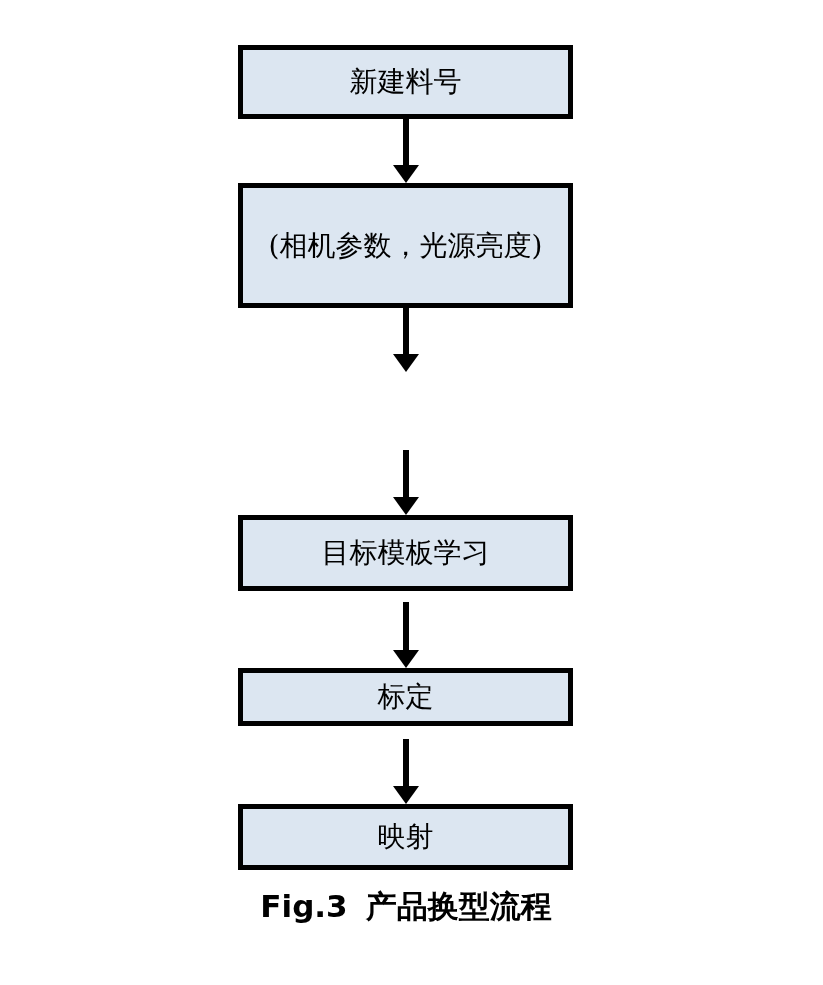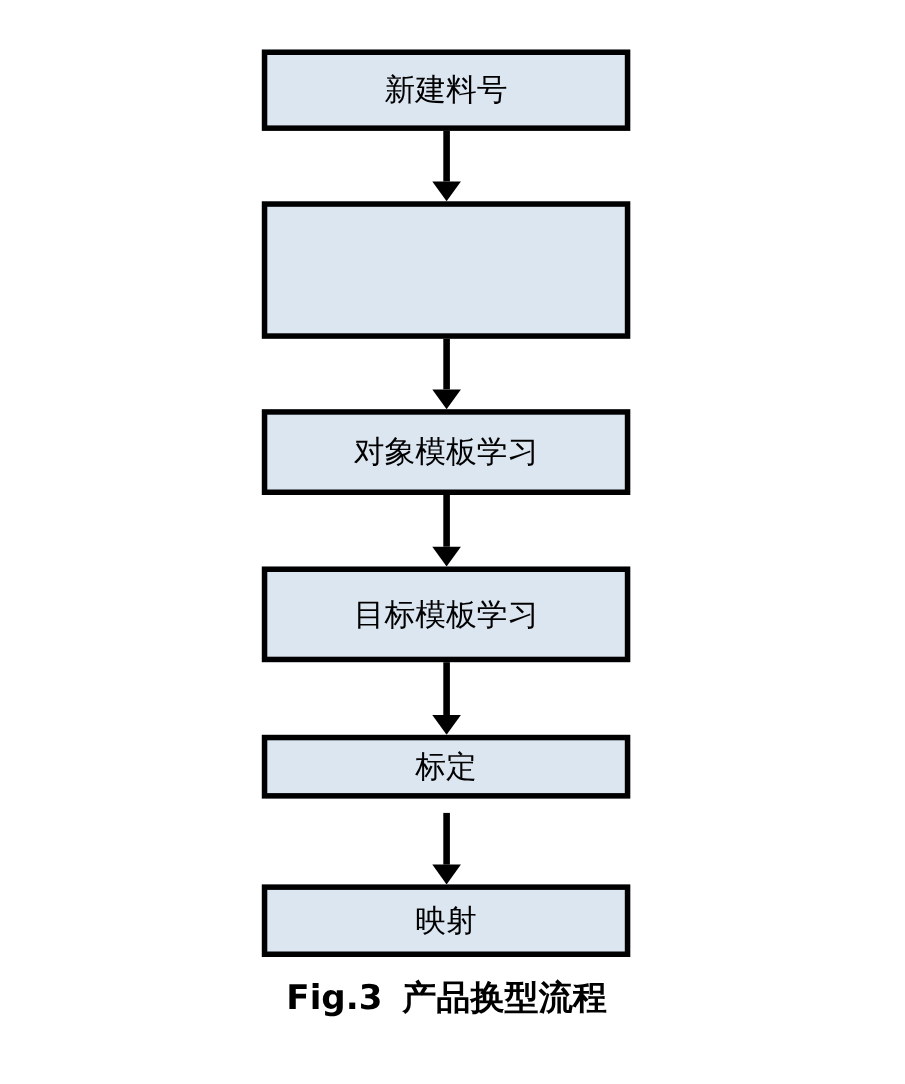--- a/index.html
+++ b/index.html
@@ -80,37 +80,35 @@
   <div class="flow-box" style="top:45px; height:74px;">
     <span class="line">新建料号</span>
   </div>
 
   <div class="arrow" style="top:119px; height:64px;">
     <div class="shaft"></div>
     <div class="head"></div>
   </div>
 
   <div class="flow-box" style="top:183px; height:125px;">
+    <span class="line">(相机参数，光源亮度)</span>
   </div>
 
   <div class="arrow" style="top:308px; height:64px;">
     <div class="shaft"></div>
     <div class="head"></div>
   </div>
 
-  <div class="flow-box" style="top:372px; height:78px;">
-    <span class="line">对象模板学习</span>
-  </div>
 
   <div class="arrow" style="top:450px; height:65px;">
     <div class="shaft"></div>
     <div class="head"></div>
   </div>
 
-  <div class="flow-box" style="top:515px; height:87px;align-items:center;">
+  <div class="flow-box" style="top:515px; height:76px;align-items:center;">
     <span class="line">目标模板学习</span>
   </div>
 
   <div class="arrow" style="top:602px; height:66px;">
     <div class="shaft"></div>
     <div class="head"></div>
   </div>
 
   <div class="flow-box" style="top:668px; height:58px;">
     <span class="line">标定</span>

